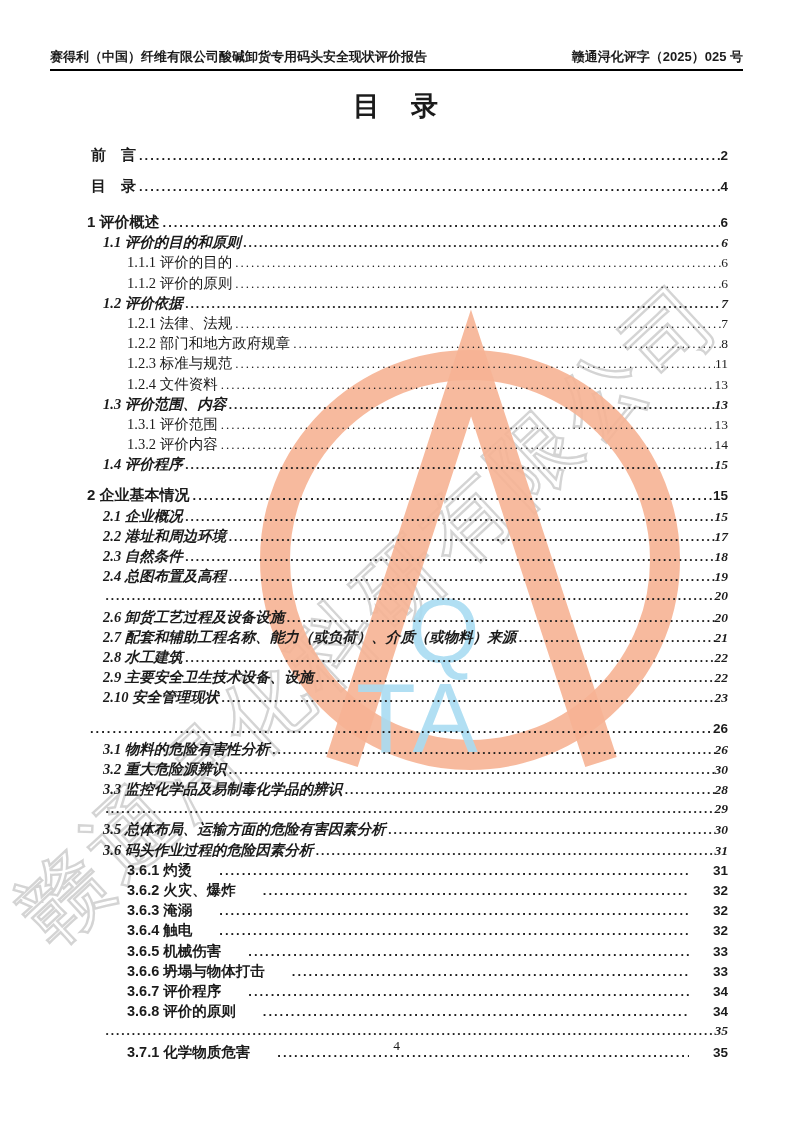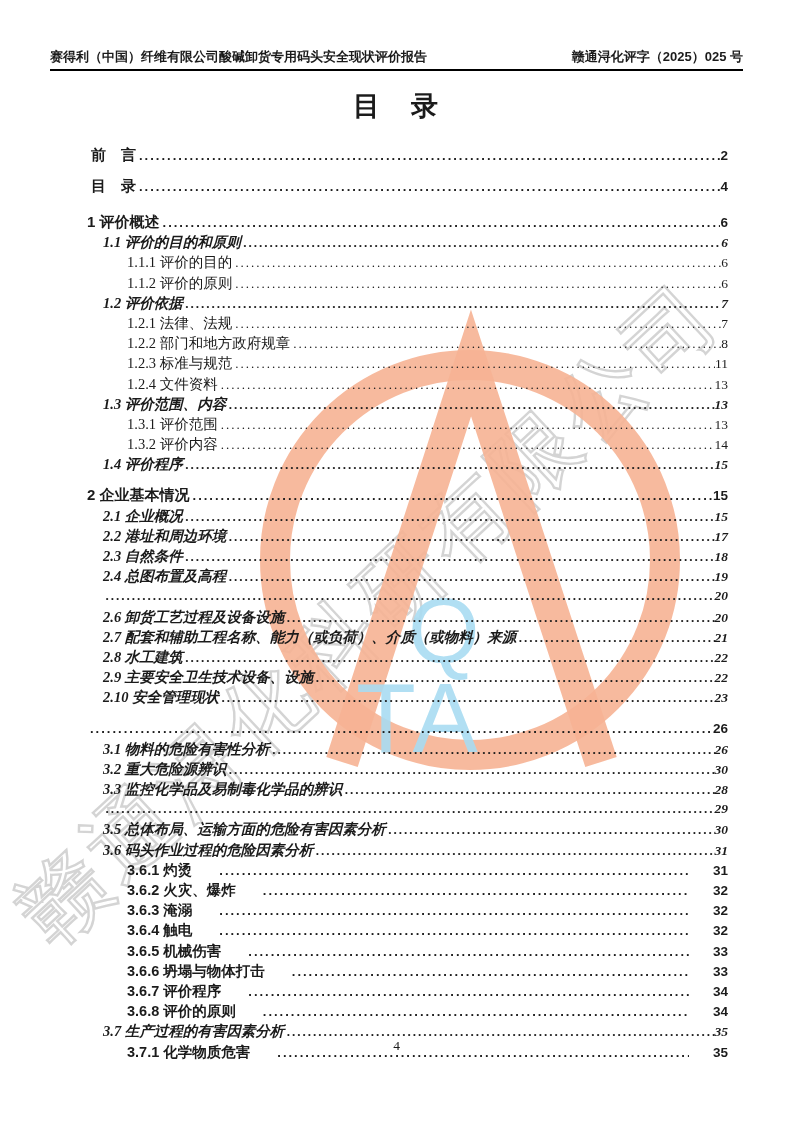--- a/index.html
+++ b/index.html
@@ -307,21 +307,20 @@
     <span class="toc-label">3.6.7 评价程序</span>
     <span class="toc-dots">....................................................................................................................................................................................................................................................................</span>
     <span class="toc-page">34</span>
   </div>
         <div class="toc-row lvl-3 bold">
     <span class="toc-label">3.6.8 评价的原则</span>
     <span class="toc-dots">....................................................................................................................................................................................................................................................................</span>
     <span class="toc-page">34</span>
   </div>
         <div class="toc-row lvl-2">
-    <span class="toc-label">3.7 生产过程的有害因素分析</span>
     <span class="toc-dots">....................................................................................................................................................................................................................................................................</span>
     <span class="toc-page">35</span>
   </div>
         <div class="toc-row lvl-3 bold">
     <span class="toc-label">3.7.1 化学物质危害</span>
     <span class="toc-dots">....................................................................................................................................................................................................................................................................</span>
     <span class="toc-page">35</span>
   </div>
       </div>
   </div>

